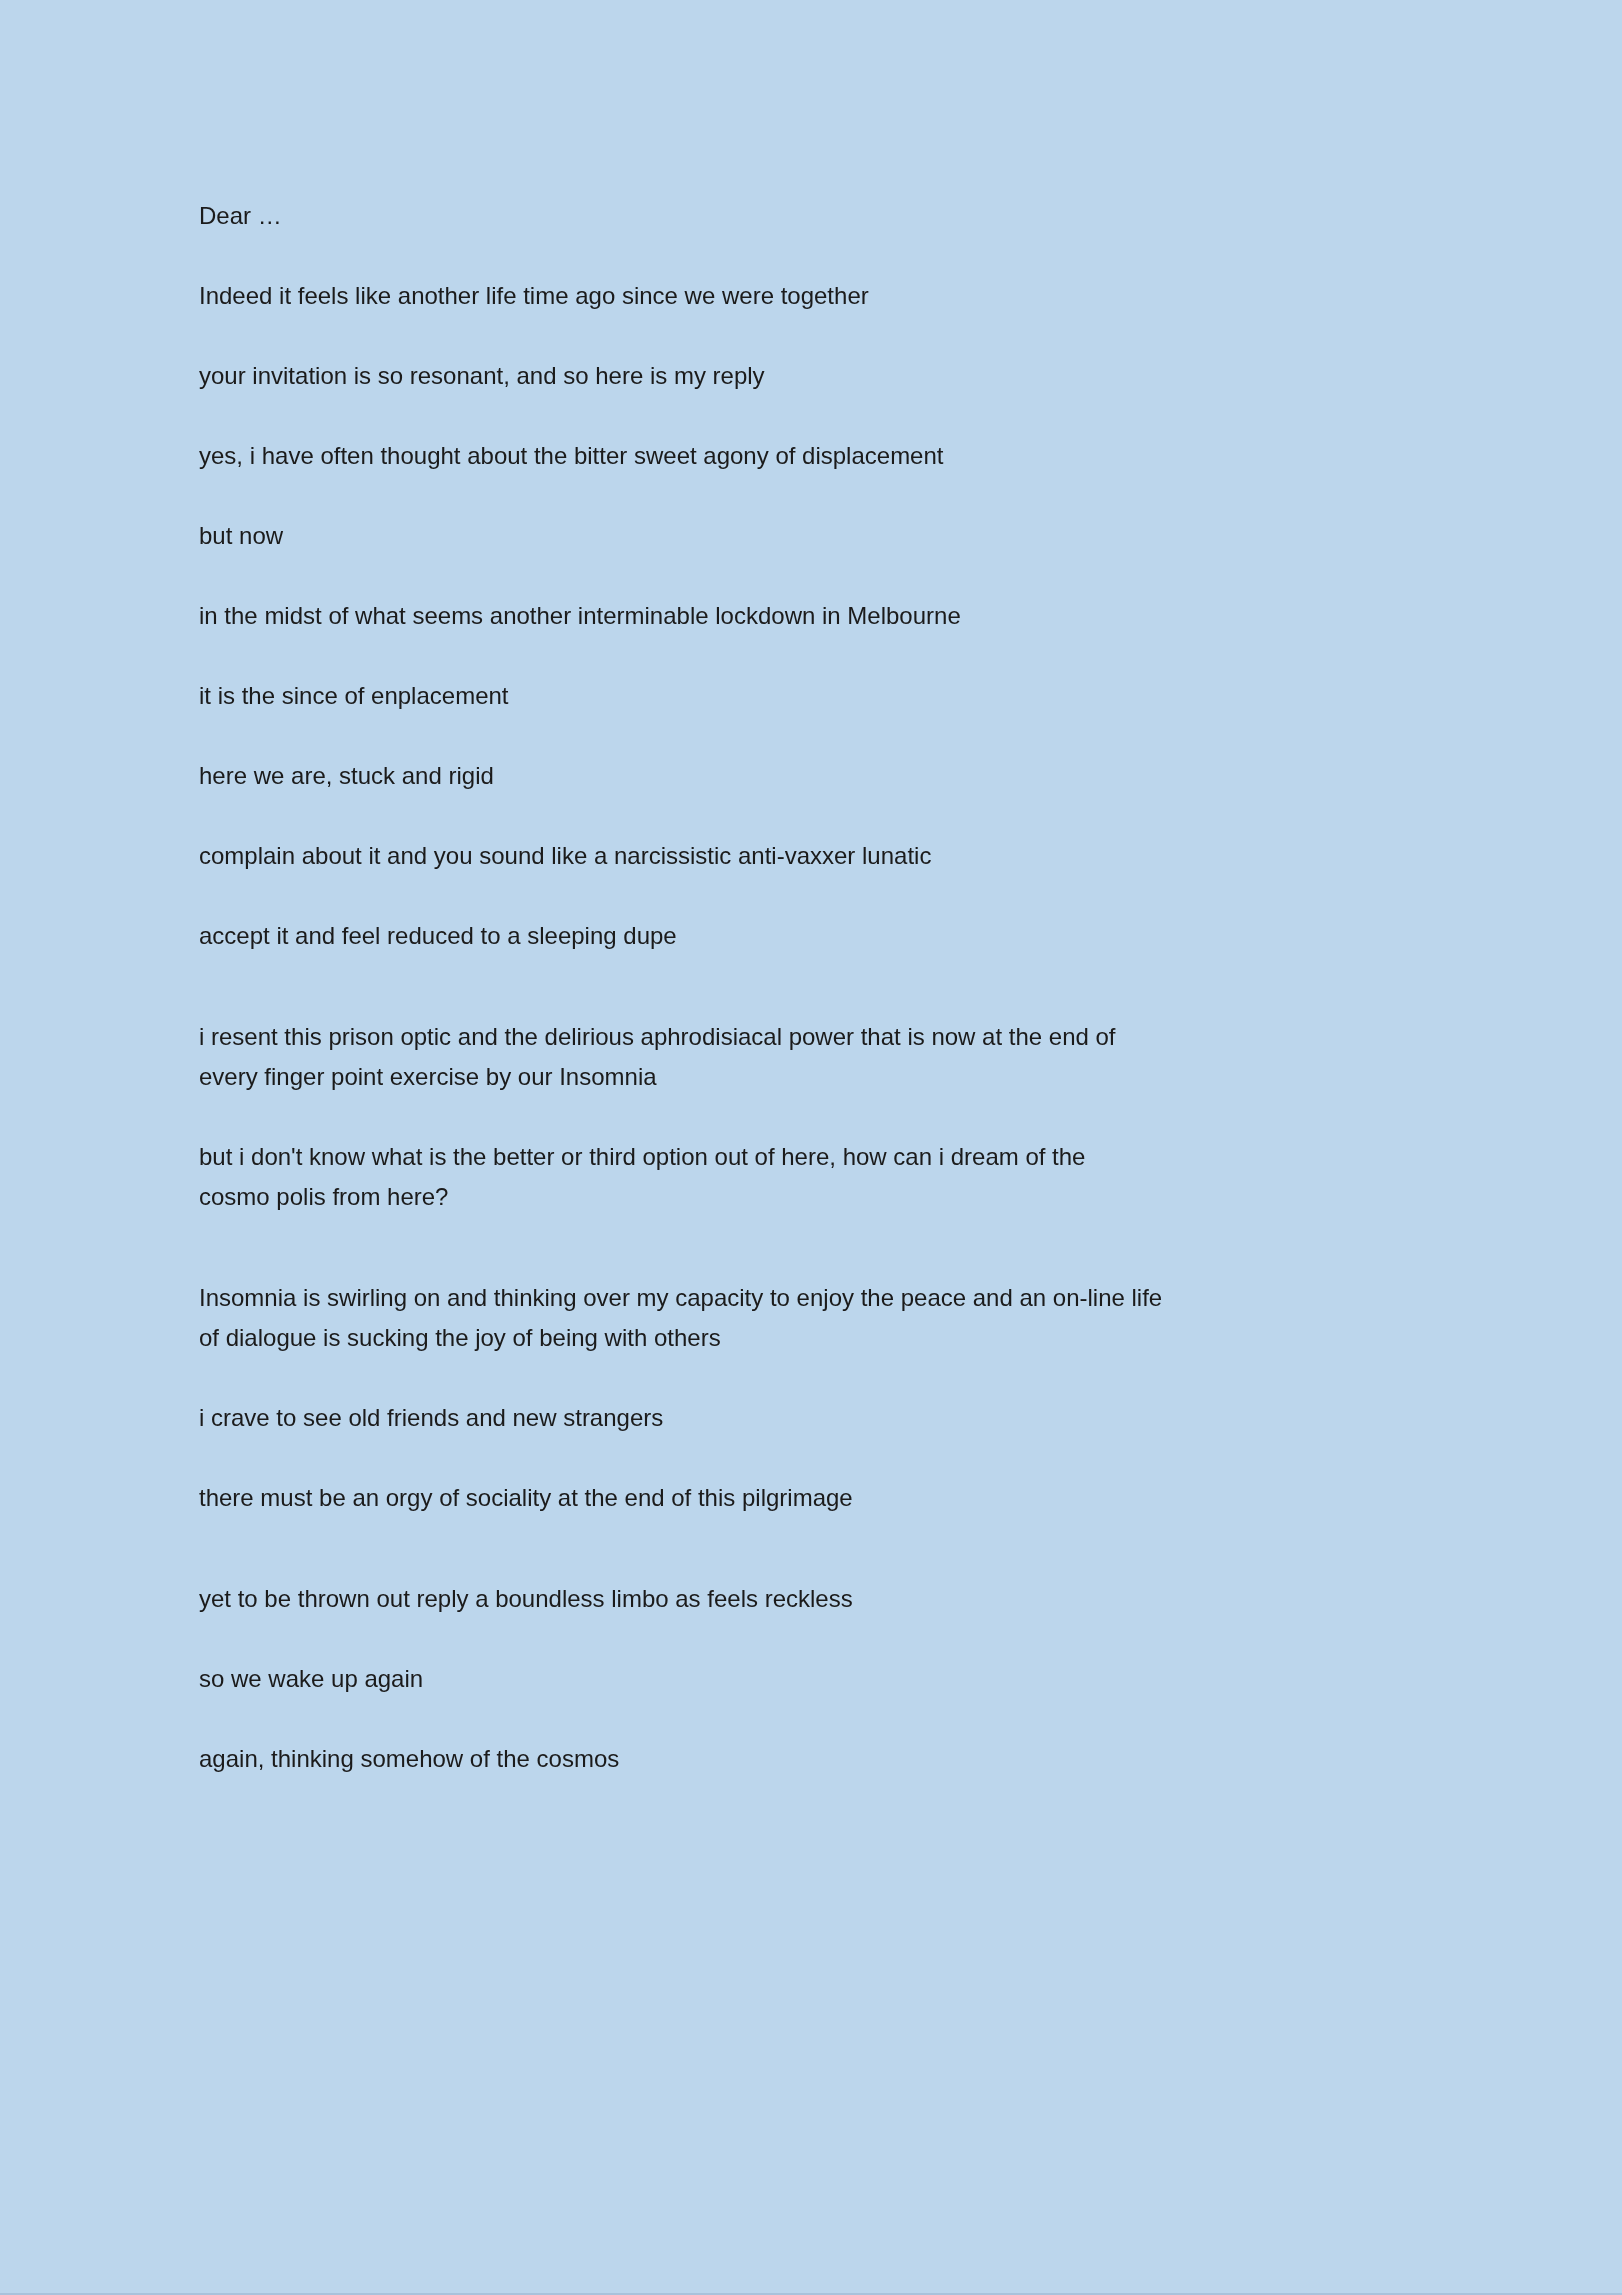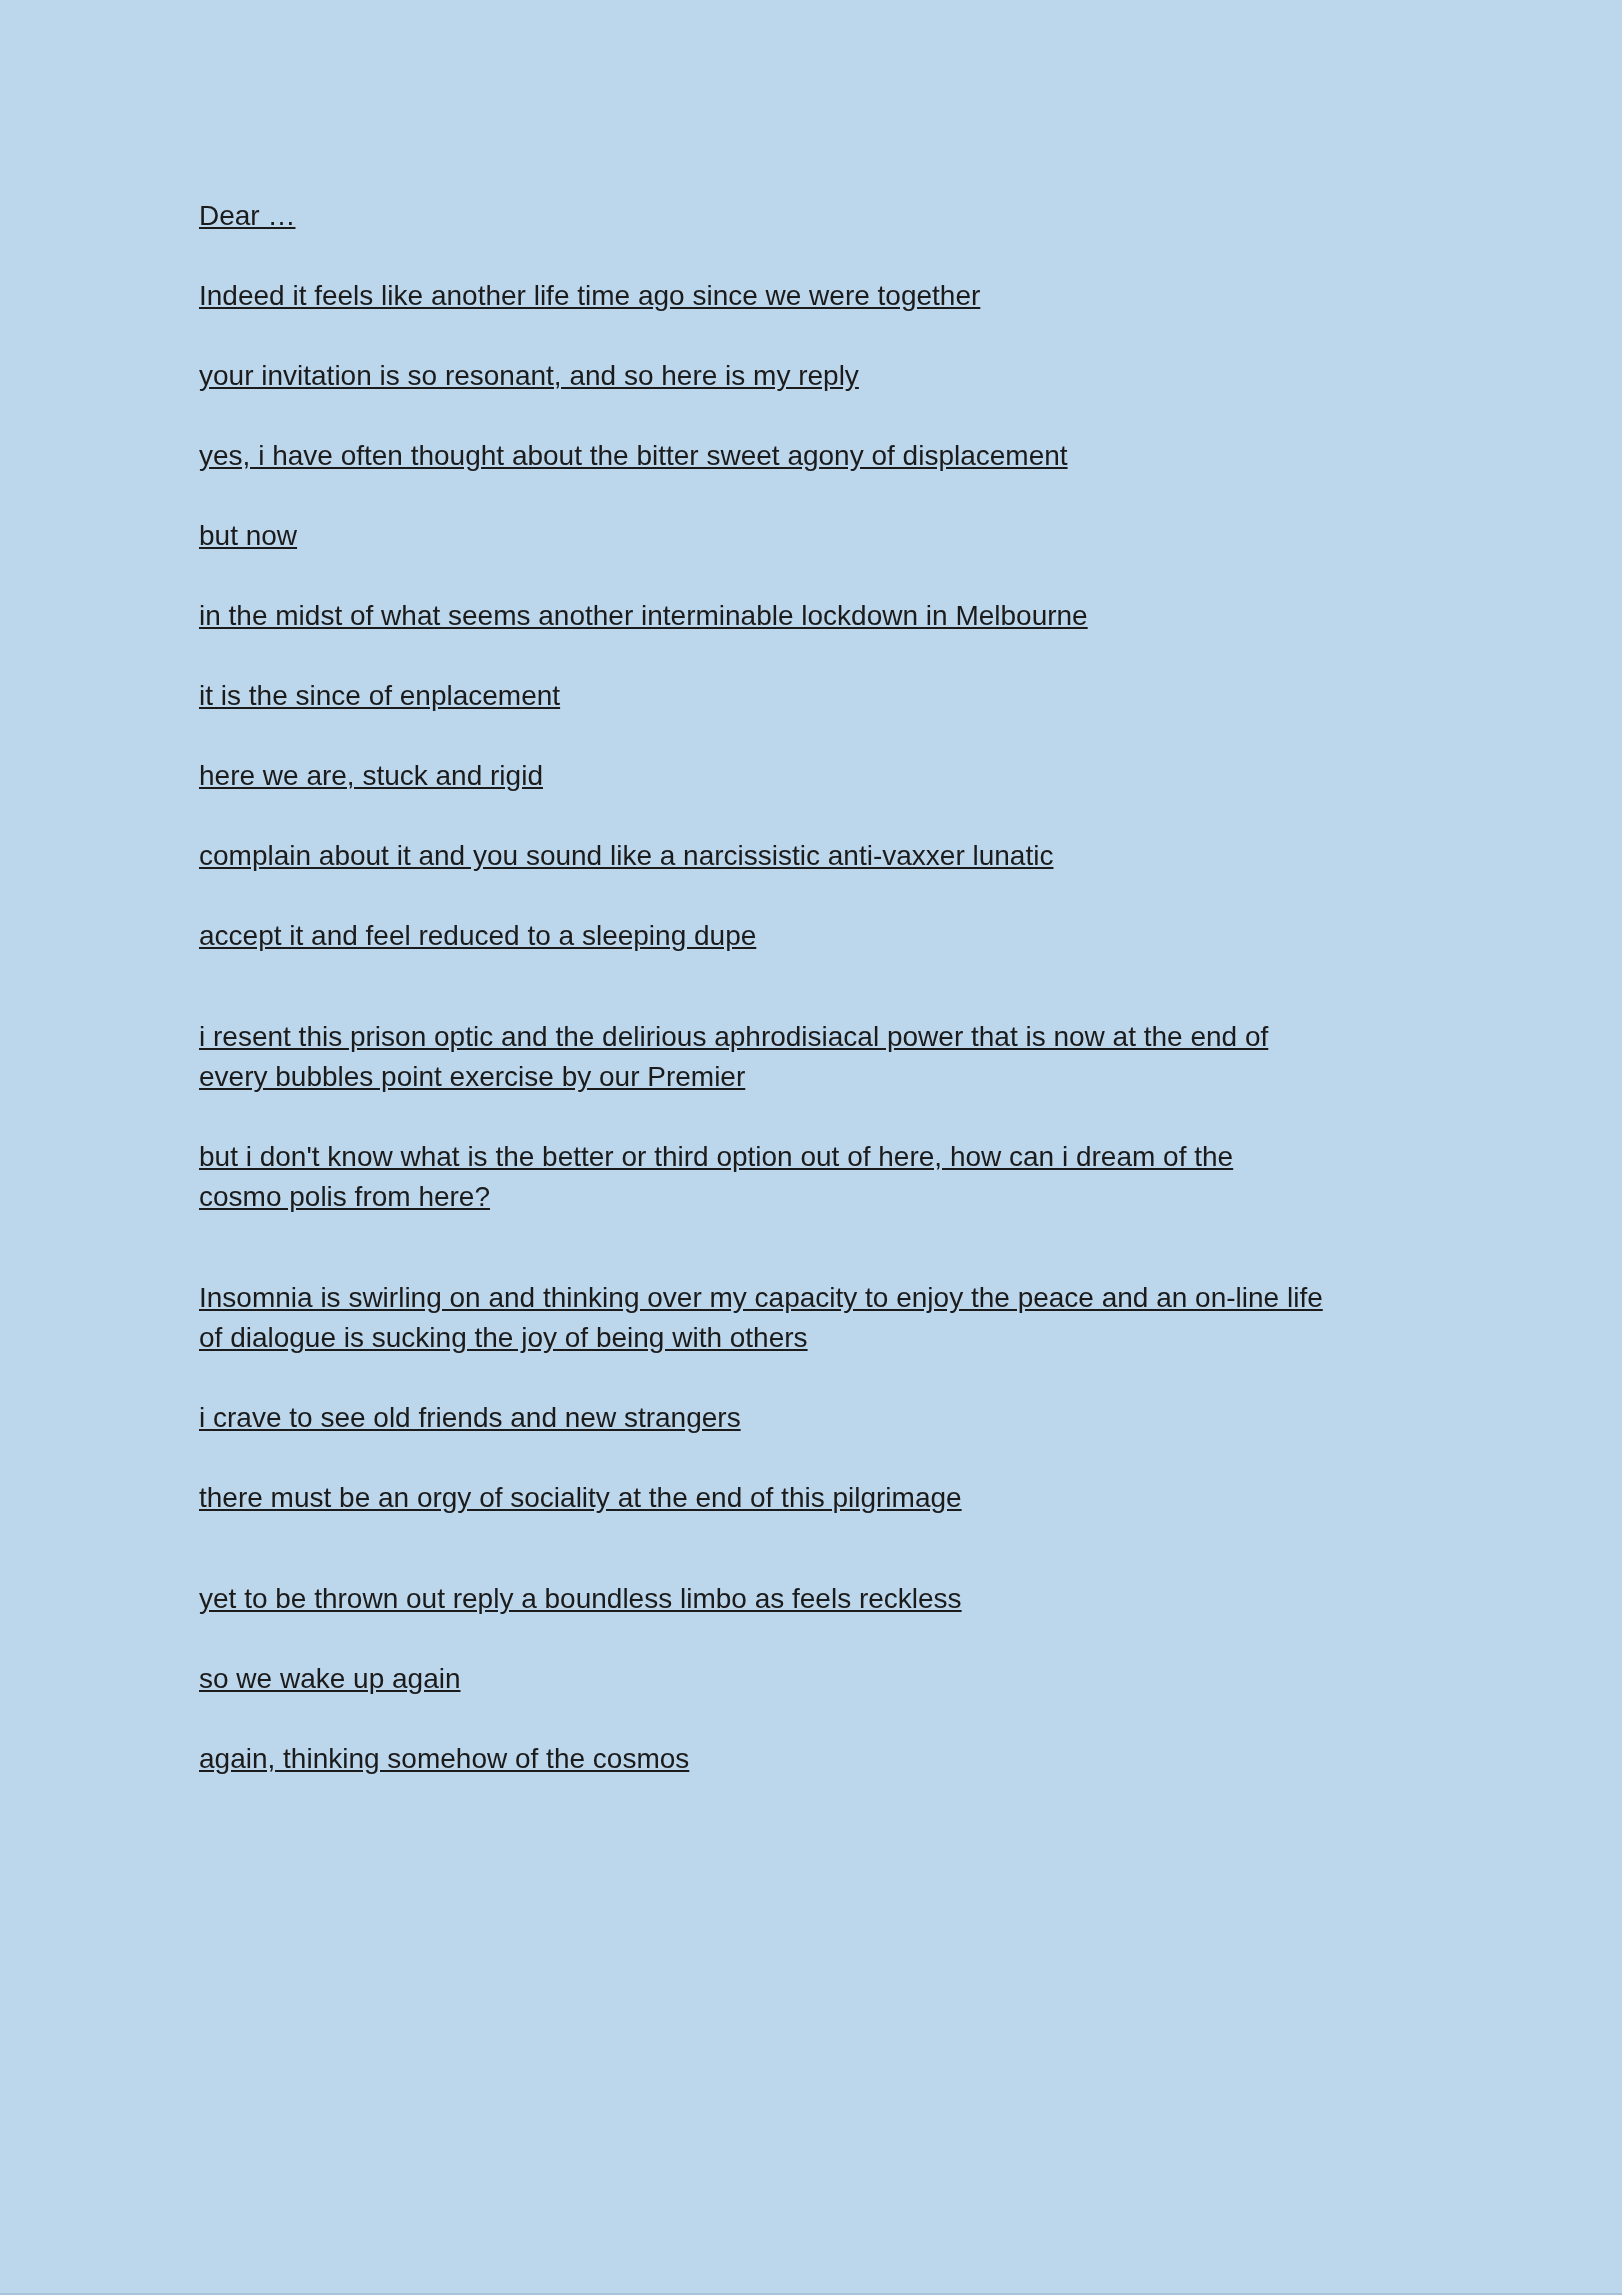--- a/index.html
+++ b/index.html
@@ -22,25 +22,24 @@
     right: 108px;
   }
   .paragraph {
     margin: 0 0 40px 0;
     padding: 0;
   }
   .paragraph.extra-gap {
     margin-top: 61px;
   }
   .line {
-    font-size: 28px;
+    font-size: 24px;
     line-height: 40px;
     white-space: nowrap;
     letter-spacing: 0px;
-    text-decoration: underline;
   }
   .page-bottom-edge {
     position: absolute;
     left: 0;
     bottom: 0;
     width: 100%;
     height: 2px;
   }
 </style>
 </head>
@@ -73,21 +72,21 @@
         <div class="line">here we are, stuck and rigid</div>
       </div>
       <div class="paragraph">
         <div class="line">complain about it and you sound like a narcissistic anti-vaxxer lunatic</div>
       </div>
       <div class="paragraph">
         <div class="line">accept it and feel reduced to a sleeping dupe</div>
       </div>
       <div class="paragraph extra-gap">
         <div class="line">i resent this prison optic and the delirious aphrodisiacal power that is now at the end of</div>
-        <div class="line">every bubbles point exercise by our Premier</div>
+        <div class="line">every finger point exercise by our Insomnia</div>
       </div>
       <div class="paragraph">
         <div class="line">but i don't know what is the better or third option out of here, how can i dream of the</div>
         <div class="line">cosmo polis from here?</div>
       </div>
       <div class="paragraph extra-gap">
         <div class="line">Insomnia is swirling on and thinking over my capacity to enjoy the peace and an on-line life</div>
         <div class="line">of dialogue is sucking the joy of being with others</div>
       </div>
       <div class="paragraph">

